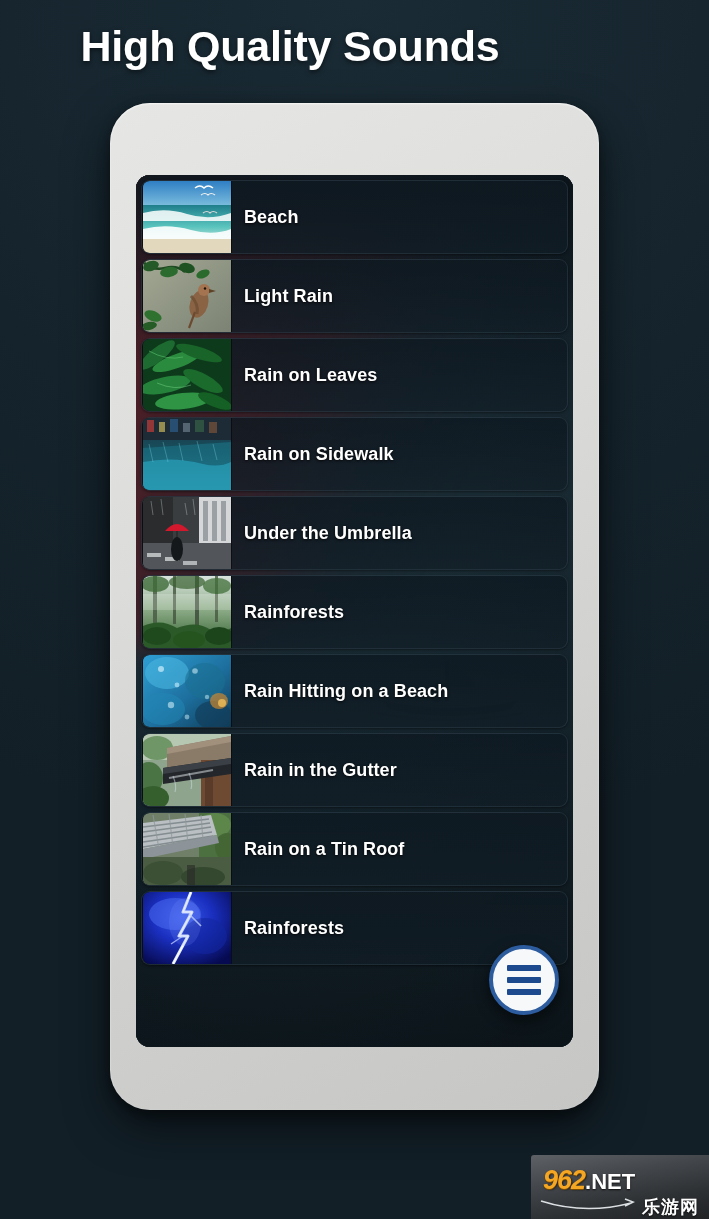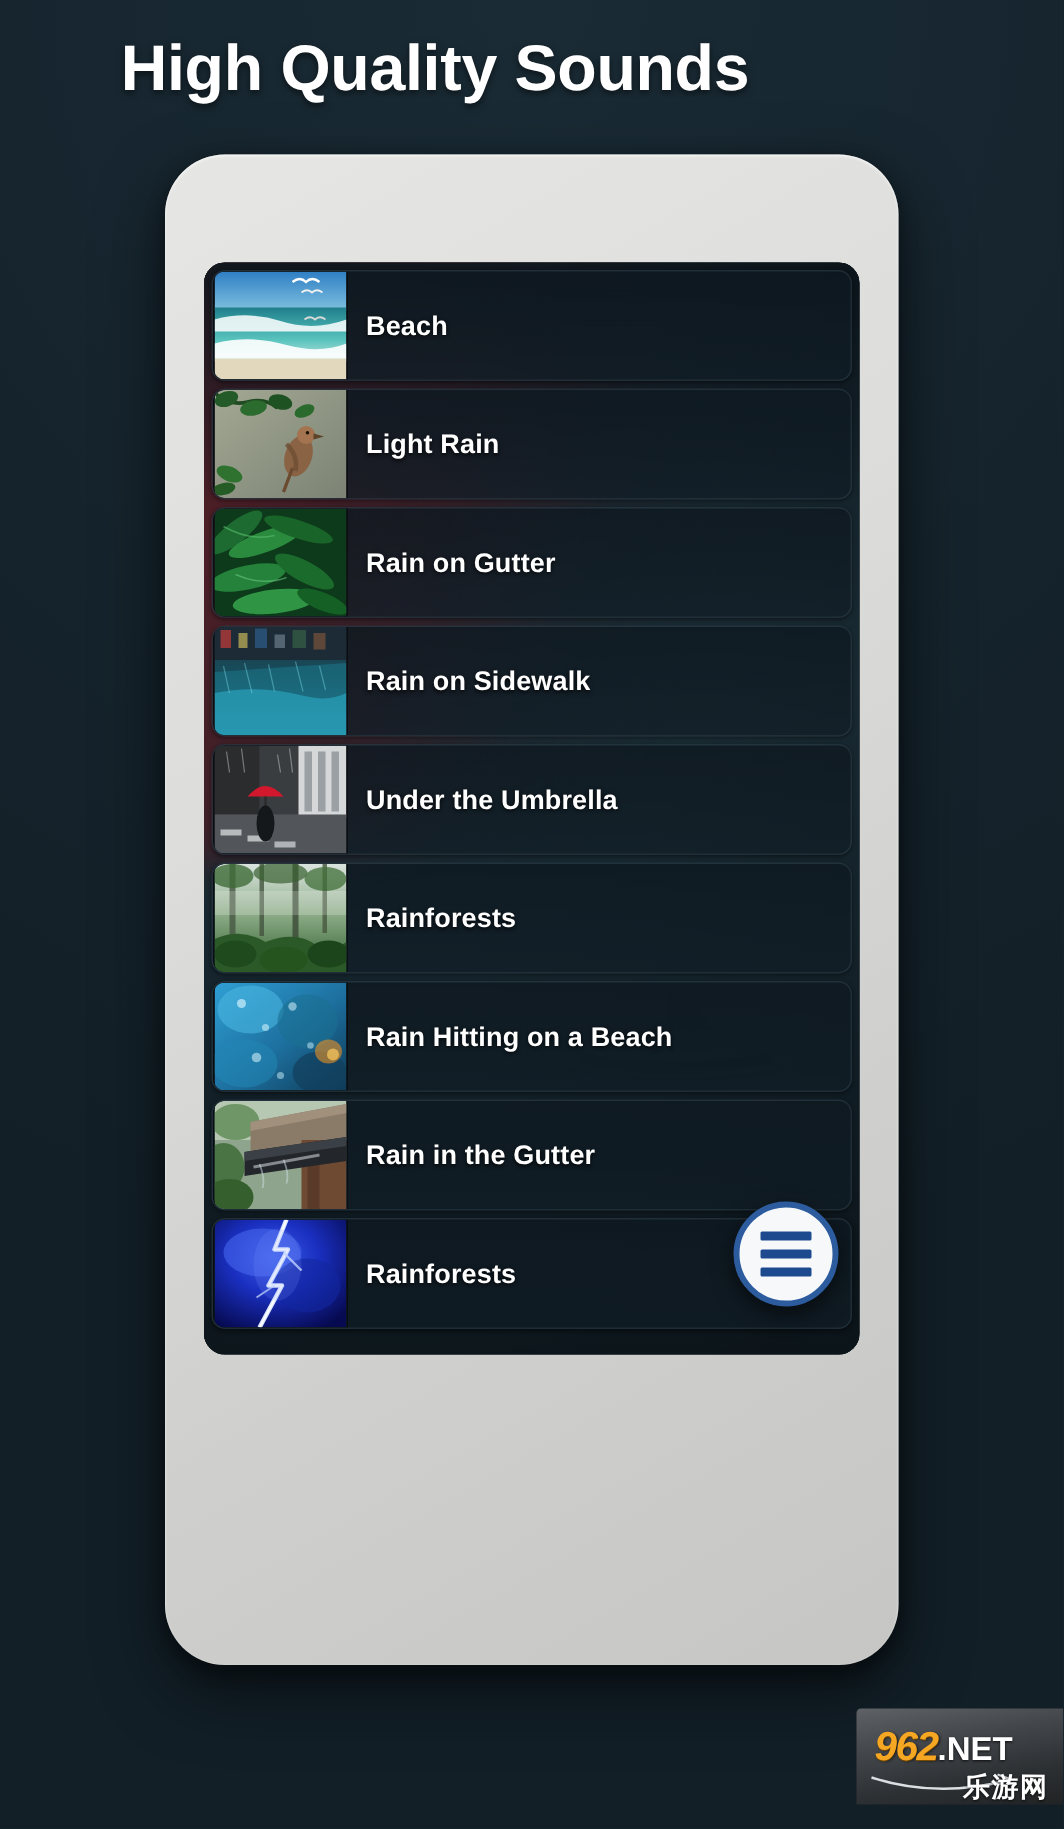--- a/index.html
+++ b/index.html
@@ -60,21 +60,21 @@
       inset 0 1px 2px rgba(255,255,255,0.7);
     z-index: 6;
   }
 
   
   #screen {
     position: absolute;
     left: 26px;
     top: 72px;
     width: 437px;
-    height: 728px;
+    height: 872px;
     border-radius: 14px;
     overflow: hidden;
     background: #0e1a21;
     box-shadow: inset 0 0 0 1px rgba(0,0,0,0.6);
   }
 
   
   .wall {
     position: absolute;
     inset: 0;
@@ -189,22 +189,22 @@
     width: 34px;
     height: 6px;
     border-radius: 1px;
     background: #1d4a8f;
   }
 
   
   #watermark {
     position: absolute;
     right: 0;
-    bottom: 16px;
-    width: 138px;
+    bottom: 0;
+    width: 178px;
     height: 64px;
     z-index: 30;
     background: linear-gradient(170deg, #5e6165 0%, #43464a 35%, #2d3033 70%, #212325 100%);
     border-top-left-radius: 3px;
     display: flex;
     align-items: center;
     justify-content: center;
     overflow: hidden;
   }
   #watermark-inner {
@@ -344,21 +344,21 @@
               <ellipse cx="34" cy="22" rx="26" ry="7" fill="#2a8a3d" transform="rotate(-20 34 22)"></ellipse>
               <ellipse cx="56" cy="14" rx="24" ry="6" fill="#196428" transform="rotate(18 56 14)"></ellipse>
               <ellipse cx="22" cy="46" rx="26" ry="8" fill="#25823a" transform="rotate(-12 22 46)"></ellipse>
               <ellipse cx="60" cy="42" rx="22" ry="7" fill="#1a6b2c" transform="rotate(28 60 42)"></ellipse>
               <ellipse cx="40" cy="62" rx="28" ry="8" fill="#2f9444" transform="rotate(-6 40 62)"></ellipse>
               <ellipse cx="72" cy="62" rx="18" ry="6" fill="#156024" transform="rotate(22 72 62)"></ellipse>
               <path d="M6 12 q18 10 34 6" stroke="#58c06d" stroke-width="1" fill="none" opacity="0.6"></path>
               <path d="M14 44 q18 8 34 2" stroke="#6fd183" stroke-width="1" fill="none" opacity="0.5"></path>
             </svg>
           </div>
-          <div class="sound-label">Rain on Gutter</div>
+          <div class="sound-label">Rain on Leaves</div>
         </div>
 
         <div class="sound-row">
           <div class="thumb">
             <svg viewBox="0 0 88 72" preserveAspectRatio="none">
               <defs>
                 <linearGradient id="swG" x1="0" y1="0" x2="0" y2="1">
                   <stop offset="0%" stop-color="#223040"></stop>
                     <stop offset="45%" stop-color="#16505e"></stop>
                     <stop offset="100%" stop-color="#2ea2bf"></stop>
@@ -473,20 +473,39 @@
               <rect x="62" y="30" width="8" height="42" fill="#5a3a28"></rect>
               <path d="M20 34 L88 24 L88 40 L20 50 Z" fill="#23262a"></path>
               <path d="M20 34 L88 24 L88 30 L20 40 Z" fill="#3a4046"></path>
               <path d="M26 44 L70 36" stroke="#c7cdd2" stroke-width="2" opacity="0.6"></path>
               <path d="M30 42 q4 10 2 16 M46 39 q4 10 2 16" stroke="#cfe0e8" stroke-width="1.2" opacity="0.5" fill="none"></path>
             </svg>
           </div>
           <div class="sound-label">Rain in the Gutter</div>
         </div>
 
+        <div class="sound-row">
+          <div class="thumb">
+            <svg viewBox="0 0 88 72" preserveAspectRatio="none">
+              <rect width="88" height="72" fill="#6f7f68"></rect>
+              <rect x="56" y="0" width="32" height="52" fill="#4d7040"></rect>
+              <ellipse cx="72" cy="12" rx="16" ry="12" fill="#5f8a4c" opacity="0.85"></ellipse>
+              <ellipse cx="84" cy="34" rx="12" ry="14" fill="#446534" opacity="0.9"></ellipse>
+              <path d="M0 10 L68 2 L74 22 L0 36 Z" fill="#b9bfc2"></path>
+              <path d="M0 14 L66 6 M0 19 L67 10 M0 24 L68 14 M0 29 L69 19 M0 34 L70 23" stroke="#7e878b" stroke-width="1.6" opacity="0.9"></path>
+              <path d="M10 2 L16 36 M26 1 L30 34 M42 1 L45 31 M58 2 L60 27" stroke="#8f979b" stroke-width="1.2" opacity="0.7"></path>
+              <path d="M0 36 L74 22 L76 30 L0 46 Z" fill="#8d9499"></path>
+              <rect x="0" y="44" width="88" height="28" fill="#4a5c42"></rect>
+              <ellipse cx="20" cy="60" rx="20" ry="12" fill="#3b5035"></ellipse>
+              <ellipse cx="60" cy="64" rx="22" ry="10" fill="#33482e"></ellipse>
+              <rect x="44" y="52" width="8" height="20" fill="#2a2a28" opacity="0.6"></rect>
+            </svg>
+          </div>
+          <div class="sound-label">Rain on a Tin Roof</div>
+        </div>
 
         <div class="sound-row">
           <div class="thumb">
             <svg viewBox="0 0 88 72" preserveAspectRatio="none">
               <defs>
                 <radialGradient id="thG" cx="45%" cy="35%" r="75%">
                   <stop offset="0%" stop-color="#3a5ce8"></stop>
                     <stop offset="45%" stop-color="#1a2fc0"></stop>
                     <stop offset="100%" stop-color="#060a50"></stop>
                 </radialGradient>

